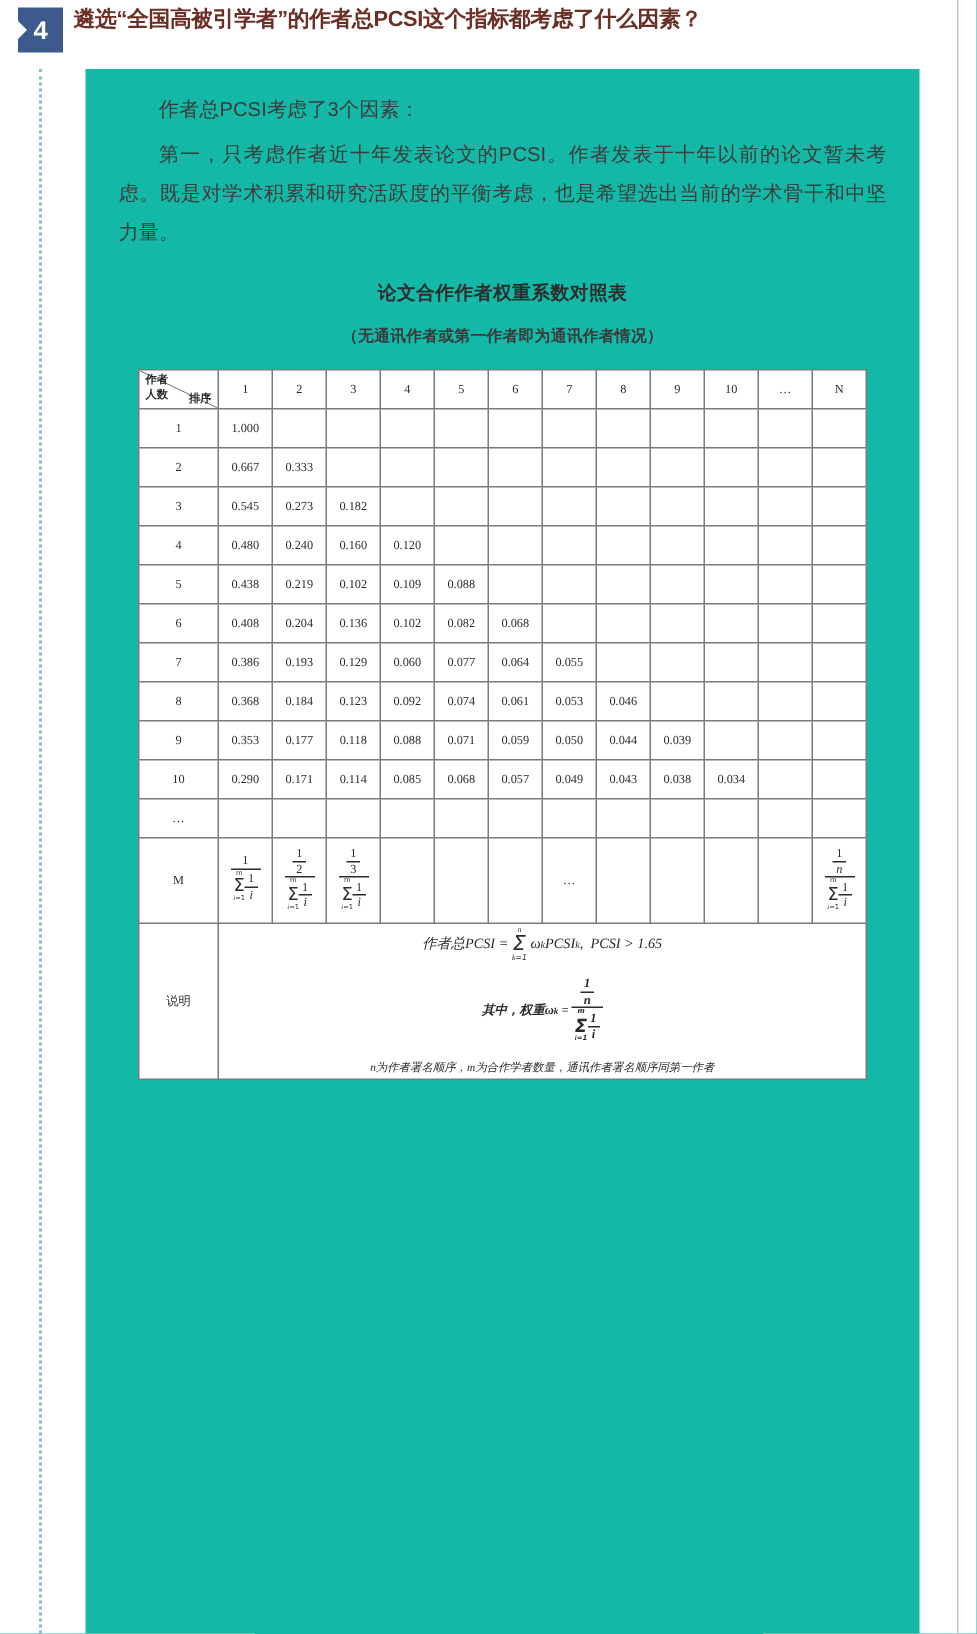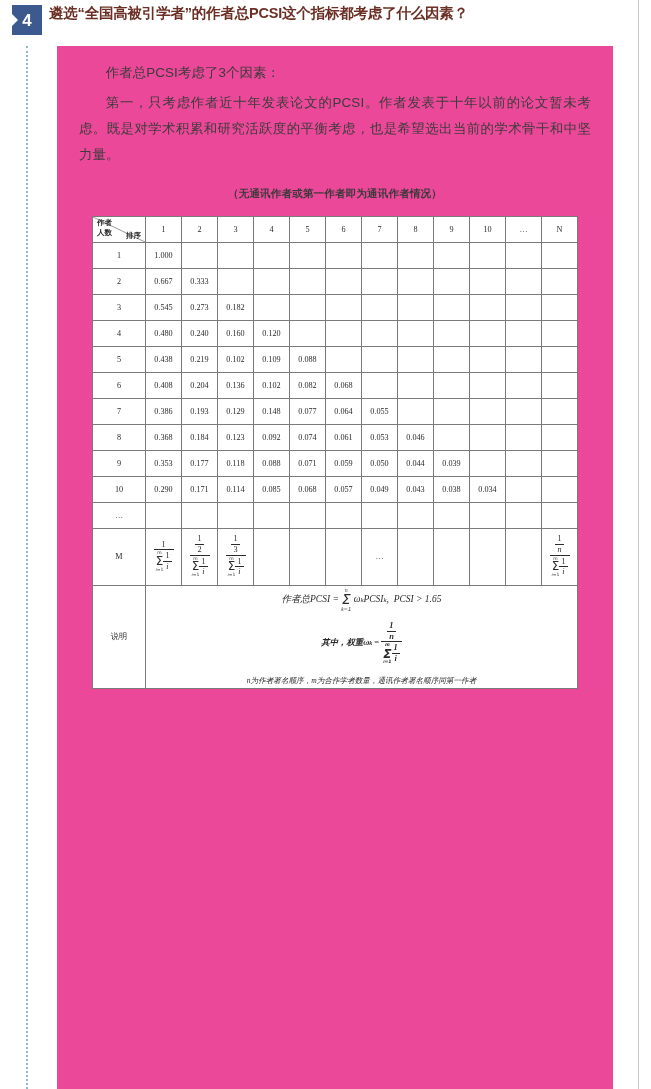--- a/index.html
+++ b/index.html
@@ -79,21 +79,21 @@
     background: #c9c9c9;
   }
 
   
   .panel {
     position: absolute;
     left: 57px;
     right: 38px;
     top: 46px;
     bottom: 0;
-    background: #ec4899;
+    background: #14b8a6;
   }
   .panel-inner {
     padding: 14px 22px 0 22px;
   }
   p.para {
     margin: 0 0 7px 0;
     font-size: 13.4px;
     line-height: 1.95;
     text-indent: 2em;
     text-align: justify;
@@ -237,20 +237,21 @@
   <div class="q-title">遴选“全国高被引学者”的作者总PCSI这个指标都考虑了什么因素？</div>
 </div>
 
 <div class="panel">
   <div class="panel-inner">
 
     <p class="para first">作者总PCSI考虑了3个因素：</p>
     <p class="para">第一，只考虑作者近十年发表论文的PCSI。作者发表于十年以前的论文暂未考虑。既是对学术积累和研究活跃度的平衡考虑，也是希望选出当前的学术骨干和中坚力量。</p>
 
     <div class="table-block">
+      <div class="tbl-title">论文合作作者权重系数对照表</div>
       <div class="tbl-subtitle">（无通讯作者或第一作者即为通讯作者情况）</div>
 
       <table class="wtable">
         <tbody id="tbody">
             <tr>
               <td class="rowhead corner">
                 <span class="corner-diag">
                   <svg viewBox="0 0 52 60" preserveAspectRatio="none">
                     <line x1="0" y1="0" x2="52" y2="60" stroke="#6f6f6f" stroke-width="1"></line>
                   </svg>
@@ -359,21 +360,21 @@
               <td></td>
               <td></td>
               <td></td>
               <td></td>
             </tr>
             <tr>
               <td class="rowhead">7</td>
               <td>0.386</td>
               <td>0.193</td>
               <td>0.129</td>
-              <td>0.148</td>
+              <td>0.060</td>
               <td>0.077</td>
               <td>0.064</td>
               <td>0.055</td>
               <td></td>
               <td></td>
               <td></td>
               <td></td>
               <td></td>
             </tr>
             <tr>

